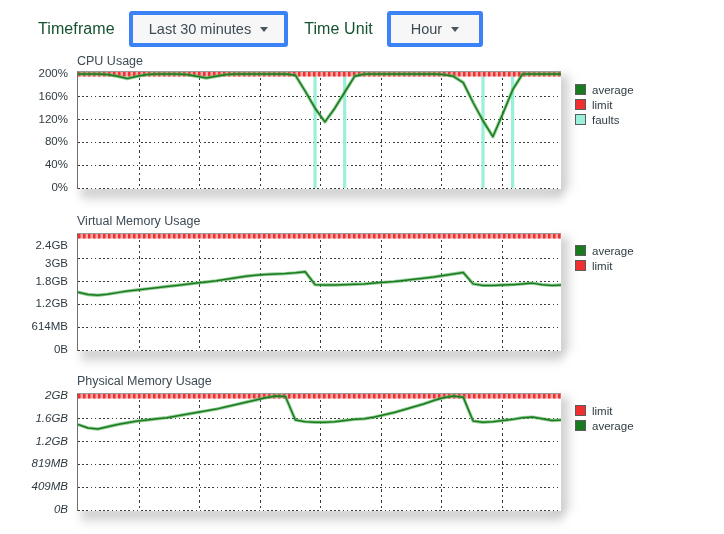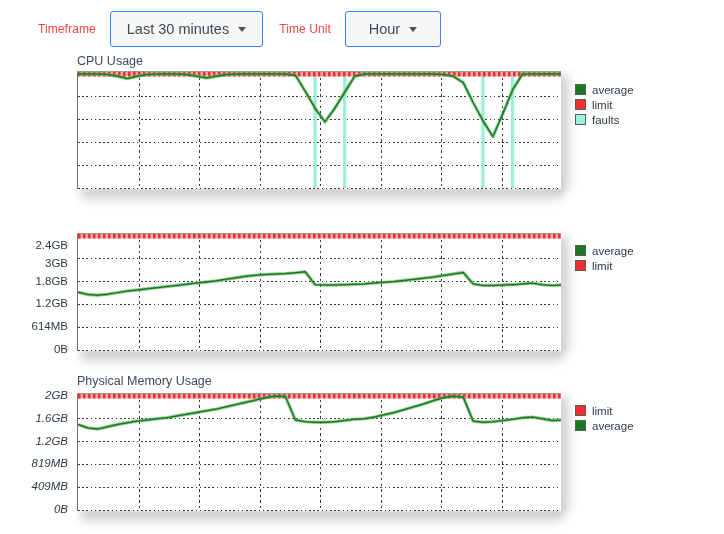--- a/index.html
+++ b/index.html
@@ -11,28 +11,28 @@
     overflow:hidden;
   }
   .page{position:relative;width:724px;height:534px;}
 
   
   .toolbar{
     position:absolute;left:0;top:0;width:724px;height:58px;
     display:flex;align-items:center;
   }
   .tb-label{
-    font-size:12px;color:#ef4444;margin-left:38px;
+    font-size:16px;color:#14532d;margin-left:38px;
     white-space:nowrap;letter-spacing:.1px;
   }
   .tb-label.second{margin-left:16px;}
   .dropdown{
     margin-left:14px;
     background:#f7f7f7;
-    border:1px solid #3b82f6;
+    border:4px solid #3b82f6;
     border-radius:3px;
     height:36px;
     display:flex;align-items:center;justify-content:center;
     padding:0 16px;
     font-size:14.5px;color:#3d4b54;
     cursor:pointer;
     box-sizing:border-box;
     white-space:nowrap;
   }
   .dd-wide{min-width:130px;}
@@ -109,20 +109,28 @@
 
     <div class="dropdown dd-narrow">
       <span>Hour</span>
       <span class="caret"></span>
     </div>
   </div>
 
   <div id="charts-root">
       <div class="chart-block" style="top: 54px; width: 724px; height: 148px;">
         <div class="chart-title">CPU Usage</div>
+        <div class="yaxis" style="top: 17px; height: 118px;">
+          <div class="ytick" style="top: 2px;">200%</div>
+          <div class="ytick" style="top: 24.8px;">160%</div>
+          <div class="ytick" style="top: 47.6px;">120%</div>
+          <div class="ytick" style="top: 70.4px;">80%</div>
+          <div class="ytick" style="top: 93.2px;">40%</div>
+          <div class="ytick" style="top: 116px;">0%</div>
+        </div>
         <div class="shadow" style="left: 81px; top: 133px; width: 482px; height: 16px;"></div>
         <div class="shadow" style="left: 557px; top: 21px; width: 16px; height: 114px; background: linear-gradient(to right, rgba(0, 0, 0, 0.3), rgba(0, 0, 0, 0));"></div>
         <div class="plot" style="left: 77px; top: 17px; width: 484px; height: 118px;">
           <svg width="484" height="118">
             <line x1="0" x2="484" y1="24.799999999999997" y2="24.799999999999997" stroke="#3a3a3a" stroke-width="1" stroke-dasharray="1.6 2.6" shape-rendering="crispEdges"></line>
             <line x1="0" x2="484" y1="47.60000000000001" y2="47.60000000000001" stroke="#3a3a3a" stroke-width="1" stroke-dasharray="1.6 2.6" shape-rendering="crispEdges"></line>
             <line x1="0" x2="484" y1="70.4" y2="70.4" stroke="#3a3a3a" stroke-width="1" stroke-dasharray="1.6 2.6" shape-rendering="crispEdges"></line>
             <line x1="0" x2="484" y1="93.2" y2="93.2" stroke="#3a3a3a" stroke-width="1" stroke-dasharray="1.6 2.6" shape-rendering="crispEdges"></line>
             <line x1="0" x2="484" y1="116" y2="116" stroke="#3a3a3a" stroke-width="1" stroke-dasharray="1.6 2.6" shape-rendering="crispEdges"></line>
             <line x1="61.5" x2="61.5" y1="0" y2="118" stroke="#3a3a3a" stroke-width="1" stroke-dasharray="2.4 3.2" shape-rendering="crispEdges"></line>
@@ -151,20 +159,21 @@
             <span class="swatch" style="background: rgb(240, 48, 48);"></span>
             <span class="legend-label">limit</span>
           </div>
           <div class="legend-row">
             <span class="swatch" style="background: rgb(154, 240, 216);"></span>
             <span class="legend-label">faults</span>
           </div>
         </div>
       </div>
       <div class="chart-block" style="top: 214px; width: 724px; height: 148px;">
+        <div class="chart-title">Virtual Memory Usage</div>
         <div class="yaxis" style="top: 19px; height: 118px;">
           <div class="ytick" style="top: 2px; margin-top: 28px;">3GB</div>
           <div class="ytick" style="top: 12px;">2.4GB</div>
           <div class="ytick" style="top: 47.6px;">1.8GB</div>
           <div class="ytick" style="top: 70.4px;">1.2GB</div>
           <div class="ytick" style="top: 93.2px;">614MB</div>
           <div class="ytick" style="top: 116px;">0B</div>
         </div>
         <div class="shadow" style="left: 81px; top: 135px; width: 482px; height: 16px;"></div>
         <div class="shadow" style="left: 557px; top: 23px; width: 16px; height: 114px; background: linear-gradient(to right, rgba(0, 0, 0, 0.3), rgba(0, 0, 0, 0));"></div>

